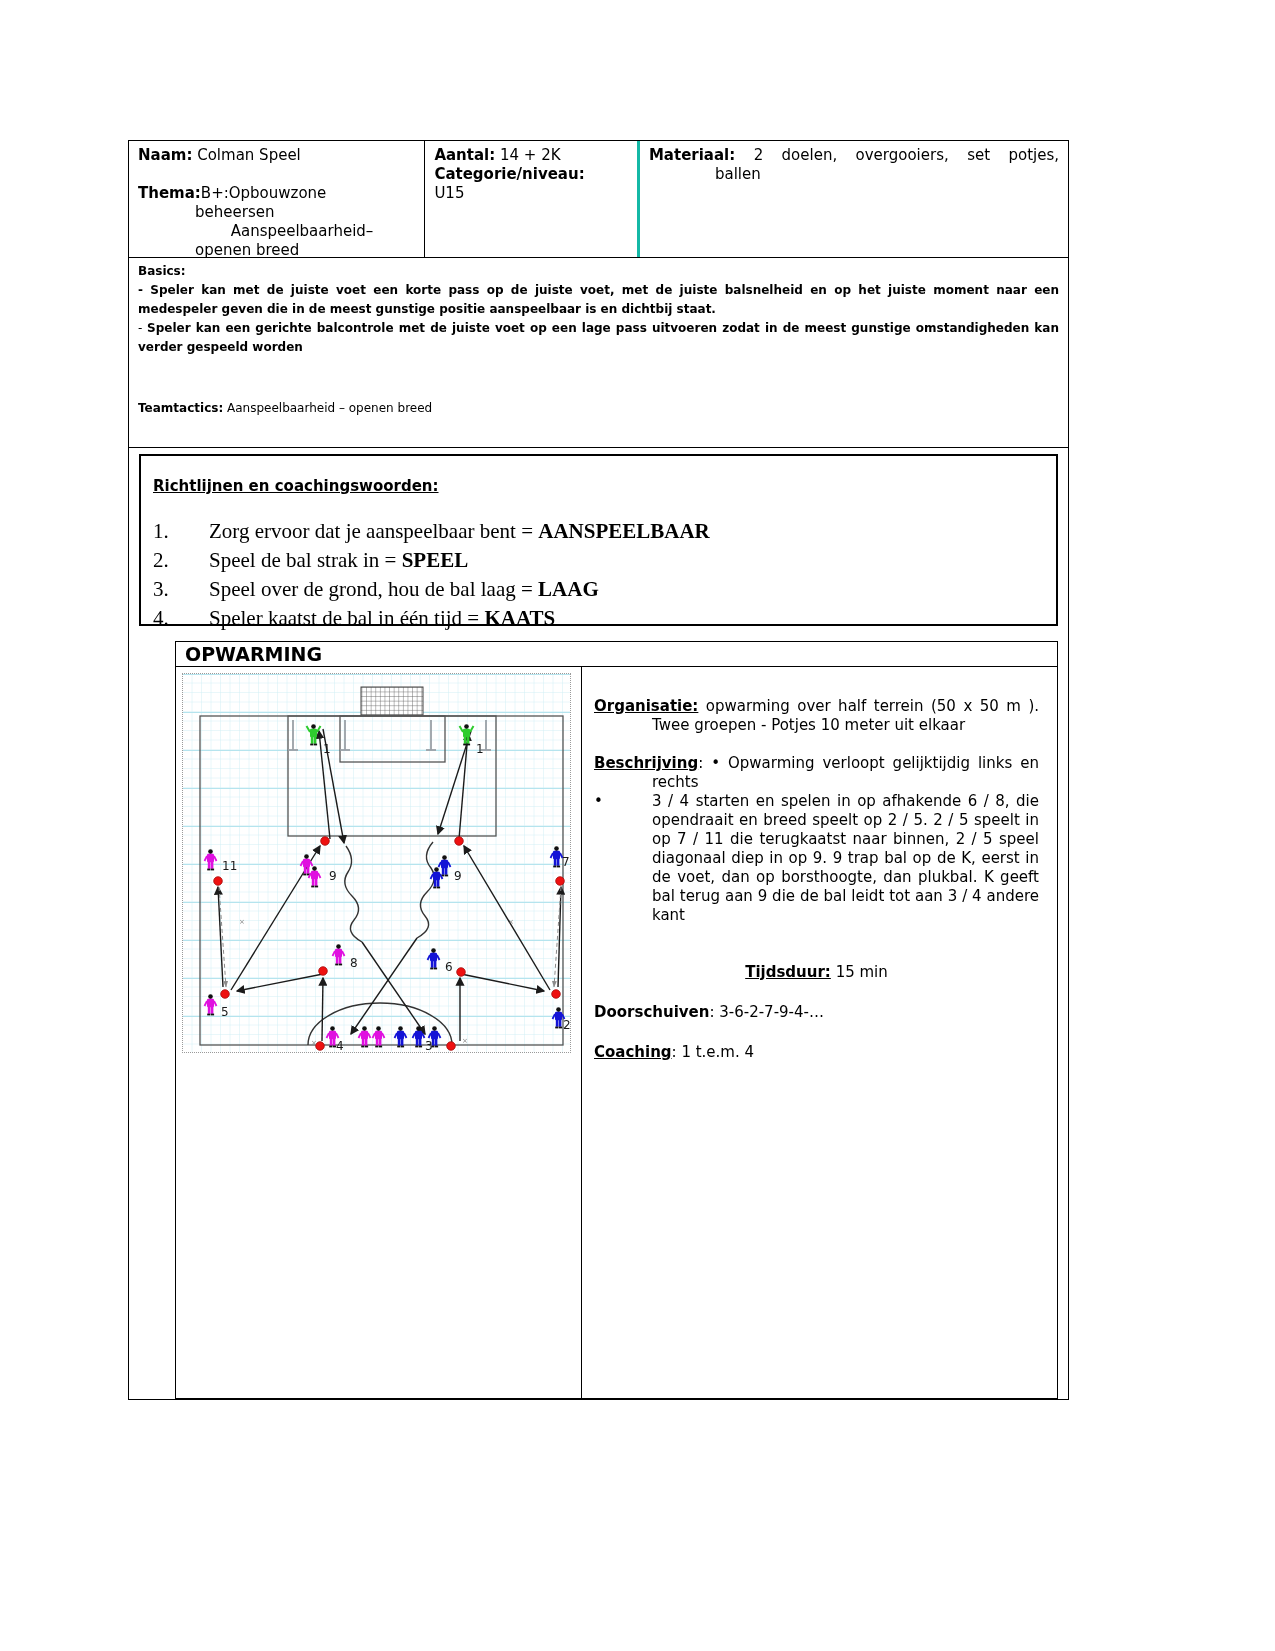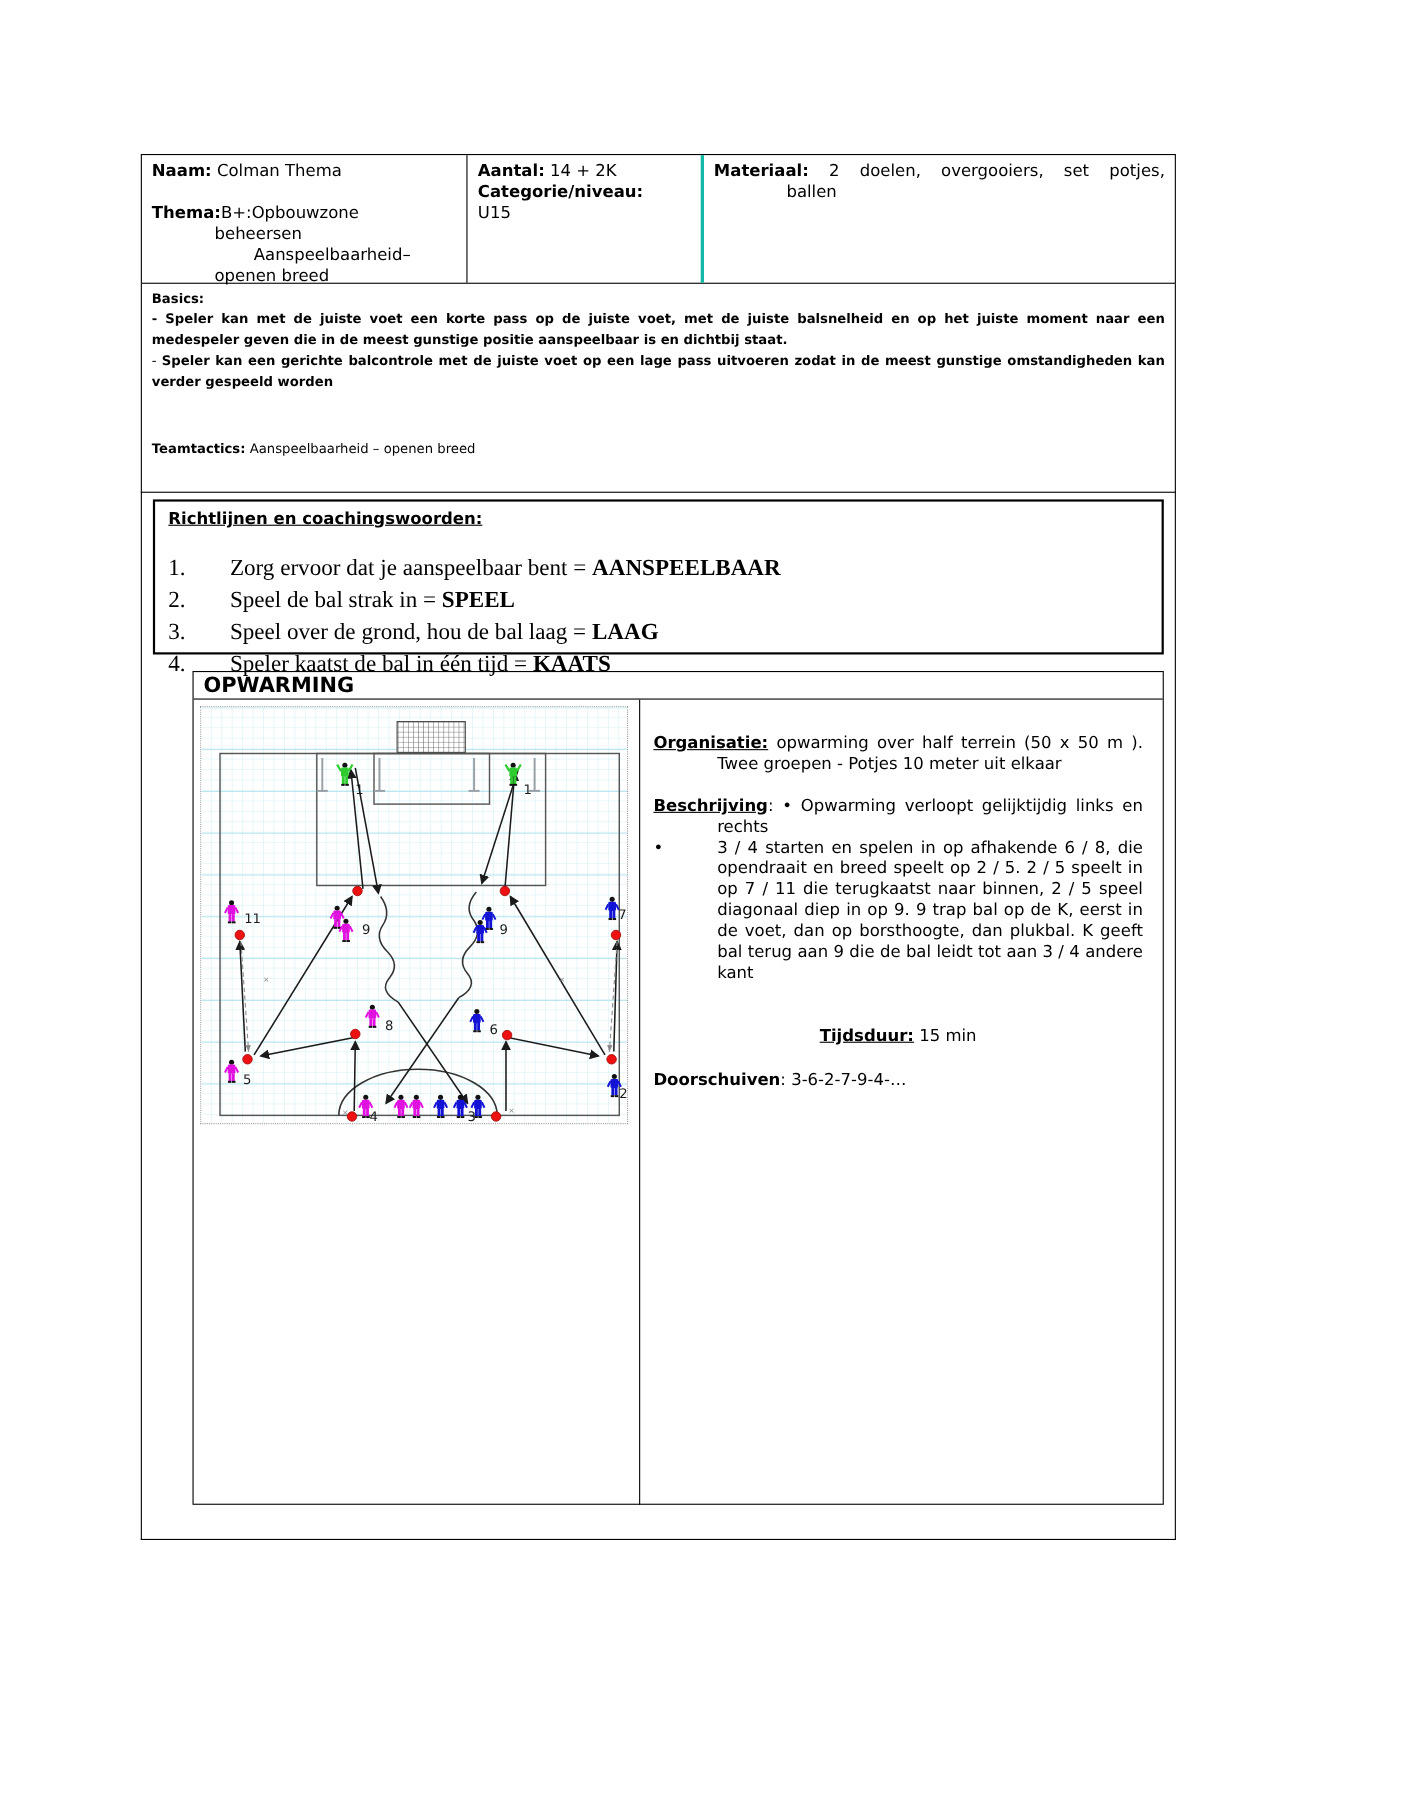--- a/index.html
+++ b/index.html
@@ -22,21 +22,21 @@
 
   
   .basics { border:1px solid #000; border-top:none; height:190px; padding:4px 9px;
             font-size:12px; line-height:19px; }
   .just { text-align:justify; }
   .teamtactics { margin-top:42px; }
 
   
   .outer-section { border:1px solid #000; border-top:none; height:952px; padding:6px 10px 0; }
 
-  .richt-box { border:2px solid #000; height:141px; padding:6px 12px; }
+  .richt-box { border:2px solid #000; height:172px; padding:21px 12px; }
   .richt-title { font-size:15px; font-weight:bold; text-decoration:underline; }
   .richt-list { margin-top:22px; font-family:"Liberation Serif", serif; font-size:21px; line-height:29px; }
   .ri-num { display:inline-block; width:56px; }
 
   .opw { margin-top:15px; border:1px solid #000; height:758px;margin-left:36px; }
   .opw-header { font-size:19px; font-weight:bold; height:25px; padding:1px 9px 0; border-bottom:1px solid #000; }
   .opw-body { display:flex; height:732px; }
   .opw-left { width:406px; border-right:1px solid #000; }
   .opw-right { flex:1; padding:30px 18px 0 12px; font-size:15px; line-height:19px; }
 
@@ -53,21 +53,21 @@
 </head>
 <body>
 
 <div class="page">
   <div class="content">
 
     <div class="header-table">
       <div class="cell c1">
         <div>
           <b>Naam:</b>
-          <span>Colman Thema</span>
+          <span>Colman Speel</span>
         </div>
         <div class="thema-block">
           <b>Thema:</b><span>B+:Opbouwzone</span>
           <div class="thema-indent">
             <div>beheersen</div>
             <div class="dash-line">
               <span>Aanspeelbaarheid</span>
               <span>–</span>
             </div>
             <div>openen breed</div>
@@ -393,19 +393,22 @@
 
             <div class="mt38">
               <b><u class="lbl">Tijdsduur:</u></b>
               <span>15 min</span>
             </div>
 
             <div class="mt21">
               <b>Doorschuiven</b><span>: 3-6-2-7-9-4-…</span>
             </div>
 
+            <div class="mt21">
+              <b><u class="lbl">Coaching</u></b><span>: 1 t.e.m. 4</span>
+            </div>
           </div>
         </div>
       </div>
 
     </div>
   </div>
 </div>
 
 </body></html>

